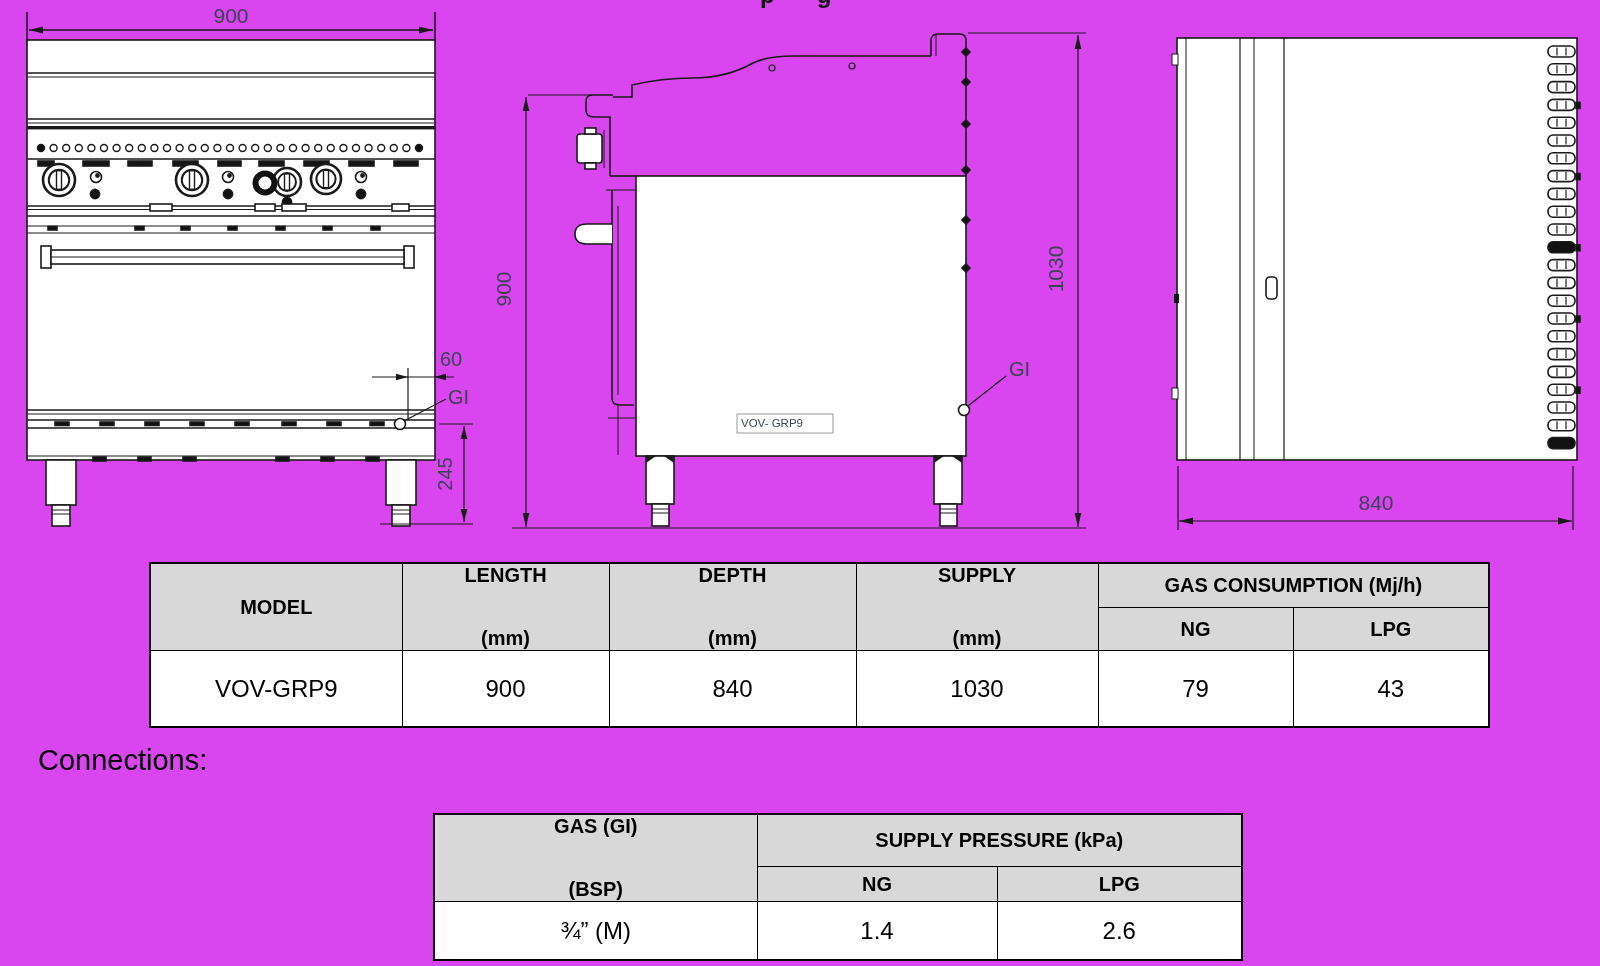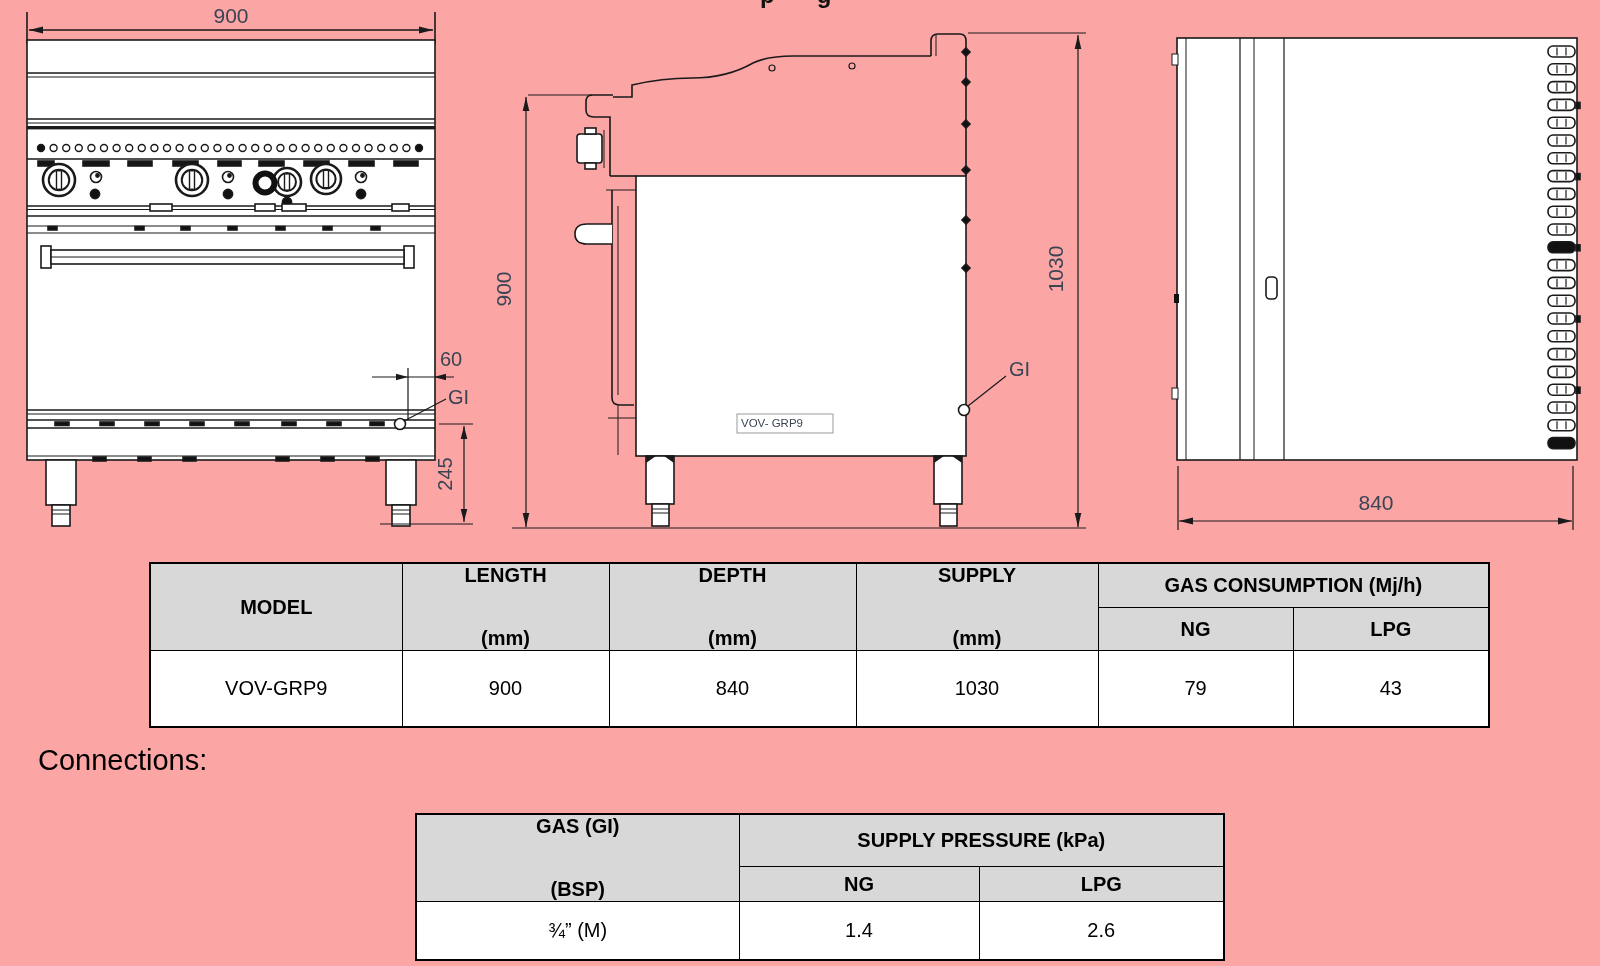--- a/index.html
+++ b/index.html
@@ -1,32 +1,32 @@
 <!DOCTYPE html>
 <html><head>
 <meta charset="utf-8">
 <style>
   html,body{margin:0;padding:0;background:#fff;}
-  #canvas{position:relative;width:1600px;height:966px;background:#fca5a5;overflow:hidden;
+  #canvas{position:relative;width:1600px;height:966px;background:#d946ef;overflow:hidden;
           font-family:"Liberation Sans",sans-serif;color:#000;}
   .abs{position:absolute;}
   svg text{font-family:"Liberation Sans",sans-serif;fill:#3a4454;}
   
   #top-frag{left:760px;top:0;width:180px;height:8px;overflow:hidden;}
   #top-frag span{position:absolute;top:-19px;left:0;font-size:24px;font-weight:bold;letter-spacing:42px;color:#111;}
   
   table{border-collapse:collapse;table-layout:fixed;}
   #spec-table{left:149px;top:562px;}
   #spec-table table{width:1339px;}
-  #conn-table{left:415px;top:813px;}
+  #conn-table{left:433px;top:813px;}
   #conn-table table{width:808px;}
   th,td{border:1.6px solid #000;text-align:center;vertical-align:middle;padding:0;}
   #spec-table table, #conn-table table{border:2.2px solid #000;}
   th{background:#d8d8d8;font-weight:bold;font-size:20px;line-height:1.15;}
-  td{background:#fff;font-size:20px;font-weight:normal;}
+  td{background:#fff;font-size:24px;font-weight:normal;}
   .hsub{font-size:20px;margin-top:40px;}
   #conn-heading{left:38px;top:744px;font-size:29px;font-weight:normal;color:#000;}
 </style>
 </head>
 <body>
 <div id="canvas">
 
 <div class="abs" id="top-frag">
   <span>pg</span>
 </div>

